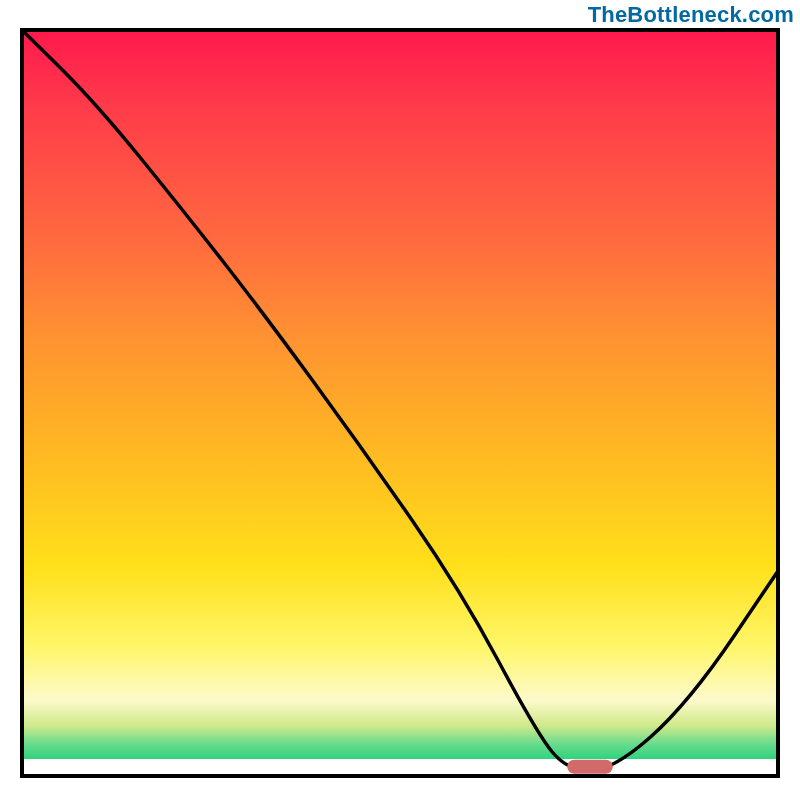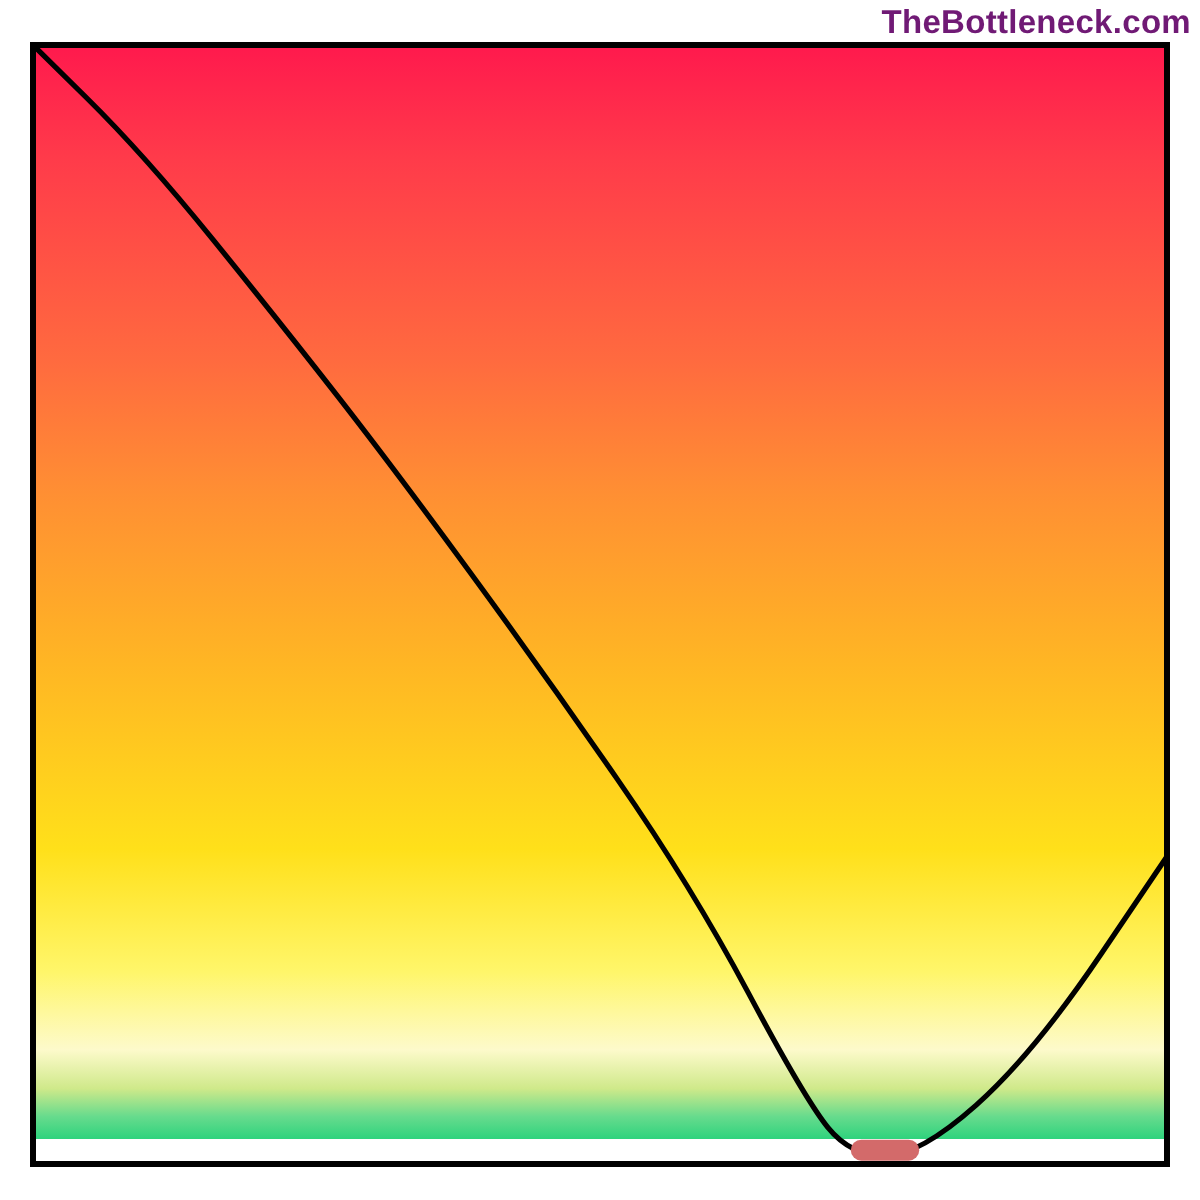--- a/index.html
+++ b/index.html
@@ -15,21 +15,21 @@
     width: 800px;
     height: 800px;
   }
   .watermark {
     position: absolute;
     top: 2px;
     right: 6px;
     font-family: Arial, Helvetica, sans-serif;
     font-size: 22px;
     font-weight: 600;
-    color: #701a75;
+    color: #0369a1;
     letter-spacing: 0.2px;
   }
   
   .plot {
     position: absolute;
     left: 20px;
     top: 28px;
     width: 760px;
     height: 750px;
     box-sizing: border-box;

